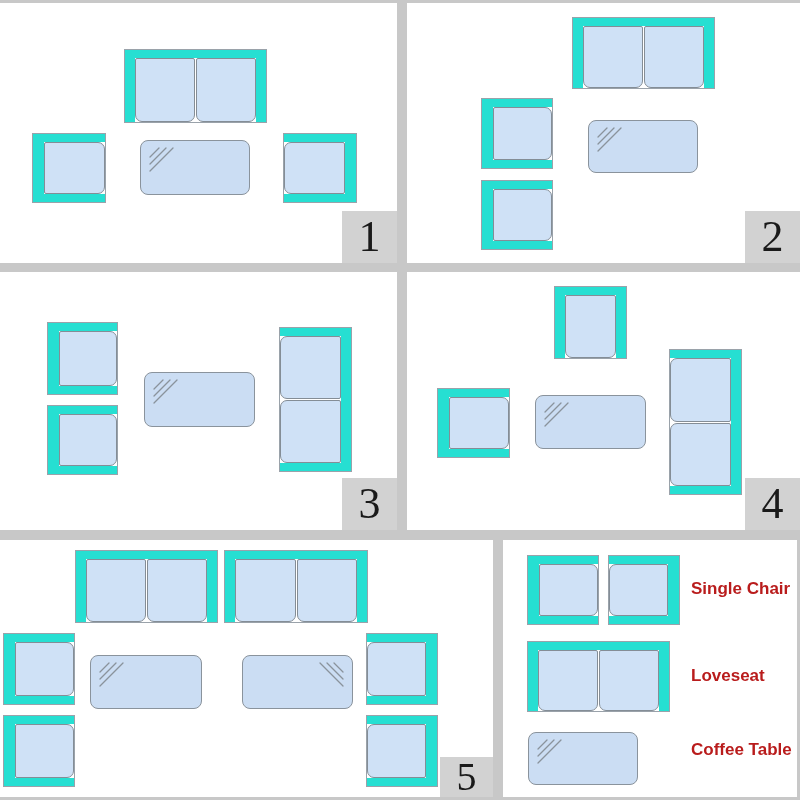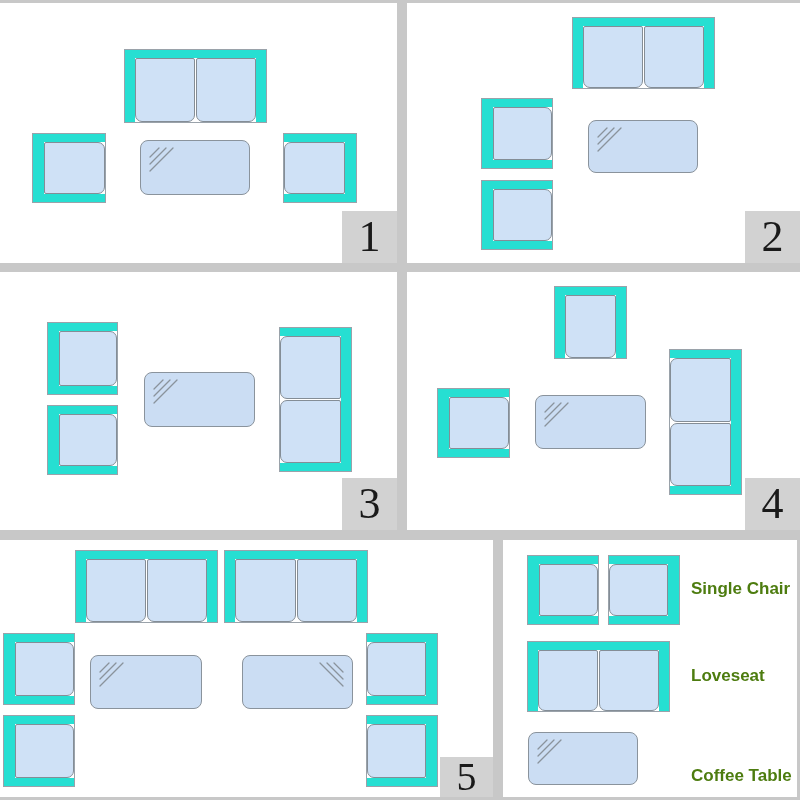--- a/index.html
+++ b/index.html
@@ -56,24 +56,24 @@
   .loveseat.left .arm-b{left:0;right:10px;bottom:0;height:8px}
   .loveseat.left .cushions{position:absolute;left:0;right:10px;top:8px;bottom:8px;display:flex;flex-direction:column;gap:1px}
   .loveseat.left .cushions>div{flex:1;border-radius:7px 2px 2px 7px}
 
   
   .furn.table{background:#cbddf3;border:1px solid #8a939c;border-radius:8px}
   .table svg{position:absolute;top:3px;left:5px}
   .table.shine-right svg{left:auto;right:5px;transform:scaleX(-1)}
 
   
-  .legend-label{position:absolute;left:188px;width:108px;font-weight:bold;font-size:17px;color:#4d7c0f;line-height:20px}
+  .legend-label{position:absolute;left:188px;width:108px;font-weight:bold;font-size:17px;color:#b91c1c;line-height:20px}
   #label-0{top:39px}
   #label-1{top:126px}
-  #label-2{top:226px}
+  #label-2{top:200px}
 </style>
 </head>
 <body>
 
 <div class="panel" id="panel-1">
   <div class="items">
       <div class="furn loveseat down" style="left: 124px; top: 46px; width: 143px; height: 74px;">
         <div class="back"></div>
         <div class="arm-a"></div>
         <div class="arm-b"></div>

